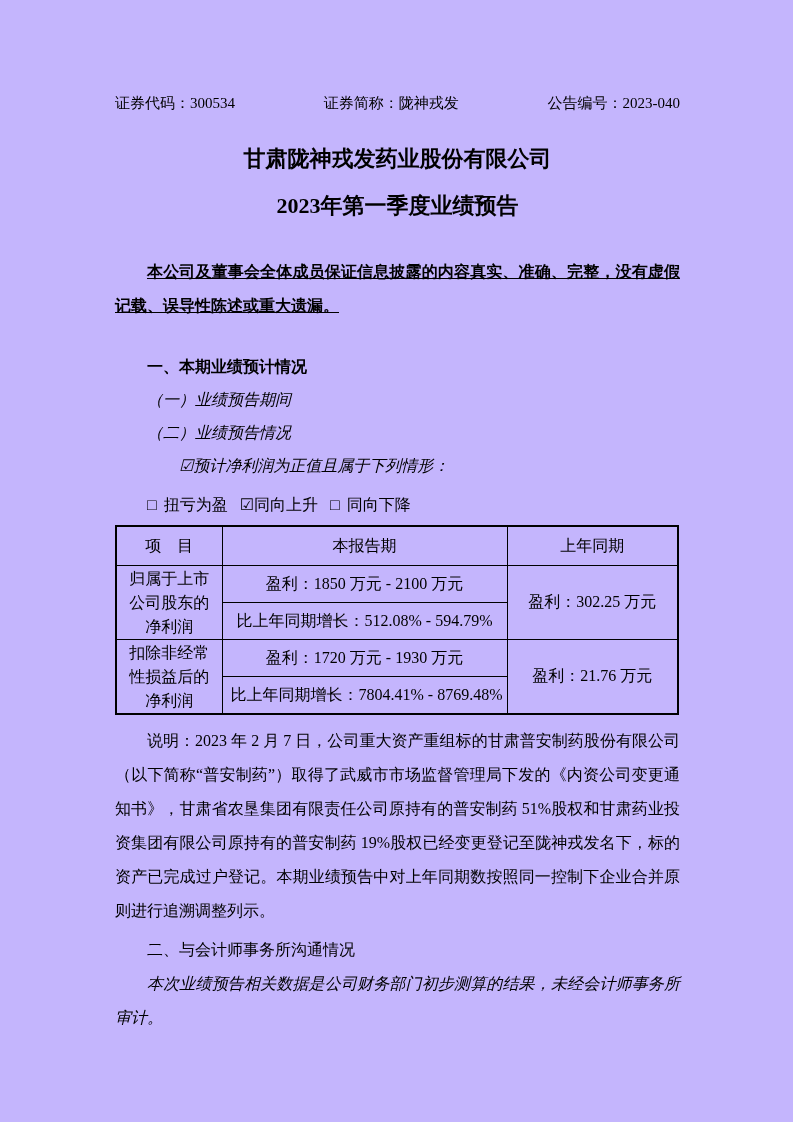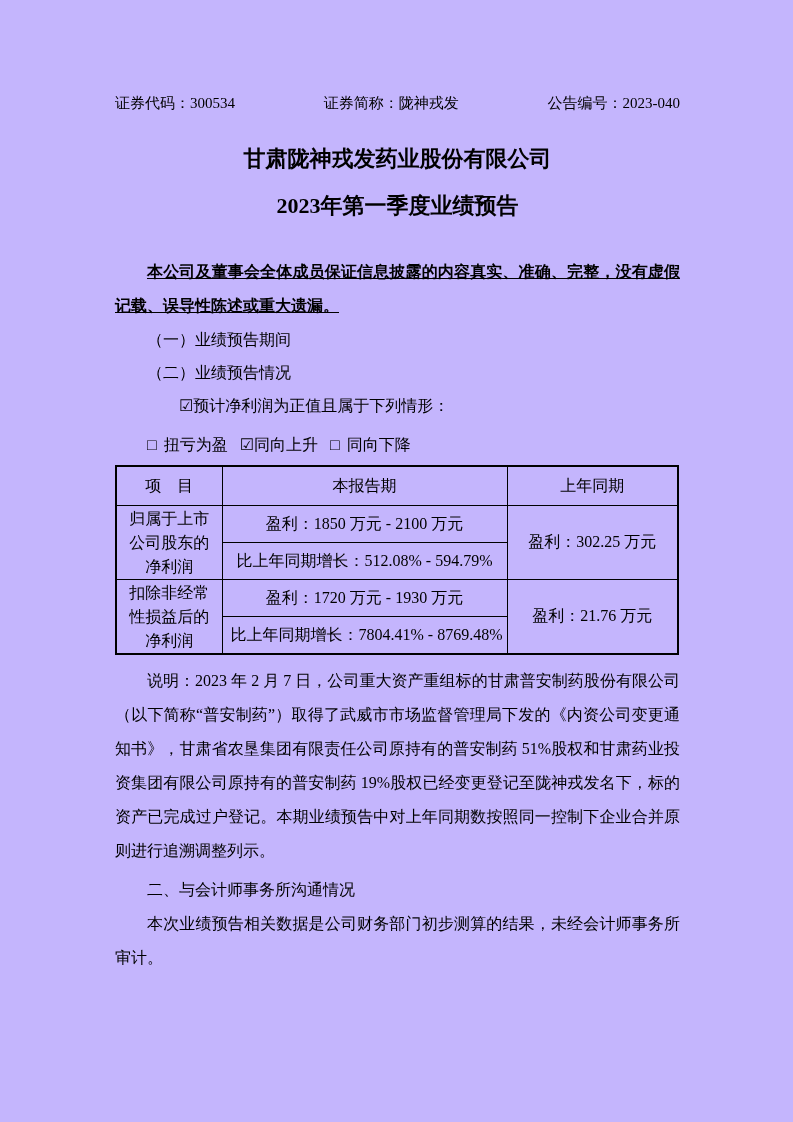--- a/index.html
+++ b/index.html
@@ -48,20 +48,21 @@
     font-size: 16px;
     font-weight: bold;
     line-height: 33px;
     text-indent: 2em;
   }
   .line {
     margin: 0;
     font-size: 16px;
     line-height: 33px;
     text-indent: 2em;
+    font-style: italic;
   }
   .options {
     margin: 6px 0 0 0;
     font-size: 16px;
     line-height: 33px;
     padding-left: 2em;
     display: flex;
     gap: 12px;
   }
   .cbx { display: inline-block; }
@@ -102,38 +103,40 @@
     font-weight: normal;
     line-height: 34px;
     text-indent: 2em;
   }
   .body-para {
     margin: 0;
     font-size: 16px;
     line-height: 34px;
     text-align: justify;
     text-indent: 2em;
+    font-style: italic;
   }
 </style>
 </head>
 <body>
 
 <div class="page">
 
   <div class="doc-header">
     <span>证券代码：300534</span>
     <span>证券简称：陇神戎发</span>
     <span>公告编号：2023-040</span>
   </div>
 
   <div class="title">甘肃陇神戎发药业股份有限公司</div>
   <div class="subtitle">2023年第一季度业绩预告</div>
 
   <p class="disclaimer">本公司及董事会全体成员保证信息披露的内容真实、准确、完整，没有虚假记载、误导性陈述或重大遗漏。</p>
 
+  <p class="sec-heading">一、本期业绩预计情况</p>
 
   <p class="line">（一）业绩预告期间</p>
   <p class="line">（二）业绩预告情况</p>
 
   <p class="line"><span class="cbx">☑</span><span>预计净利润为正值且属于下列情形：</span></p>
 
   <div class="options">
     <span><span class="cbx sp">□</span><span>扭亏为盈</span></span>
     <span><span class="cbx">☑</span><span>同向上升</span></span>
     <span><span class="cbx sp">□</span><span>同向下降</span></span>

